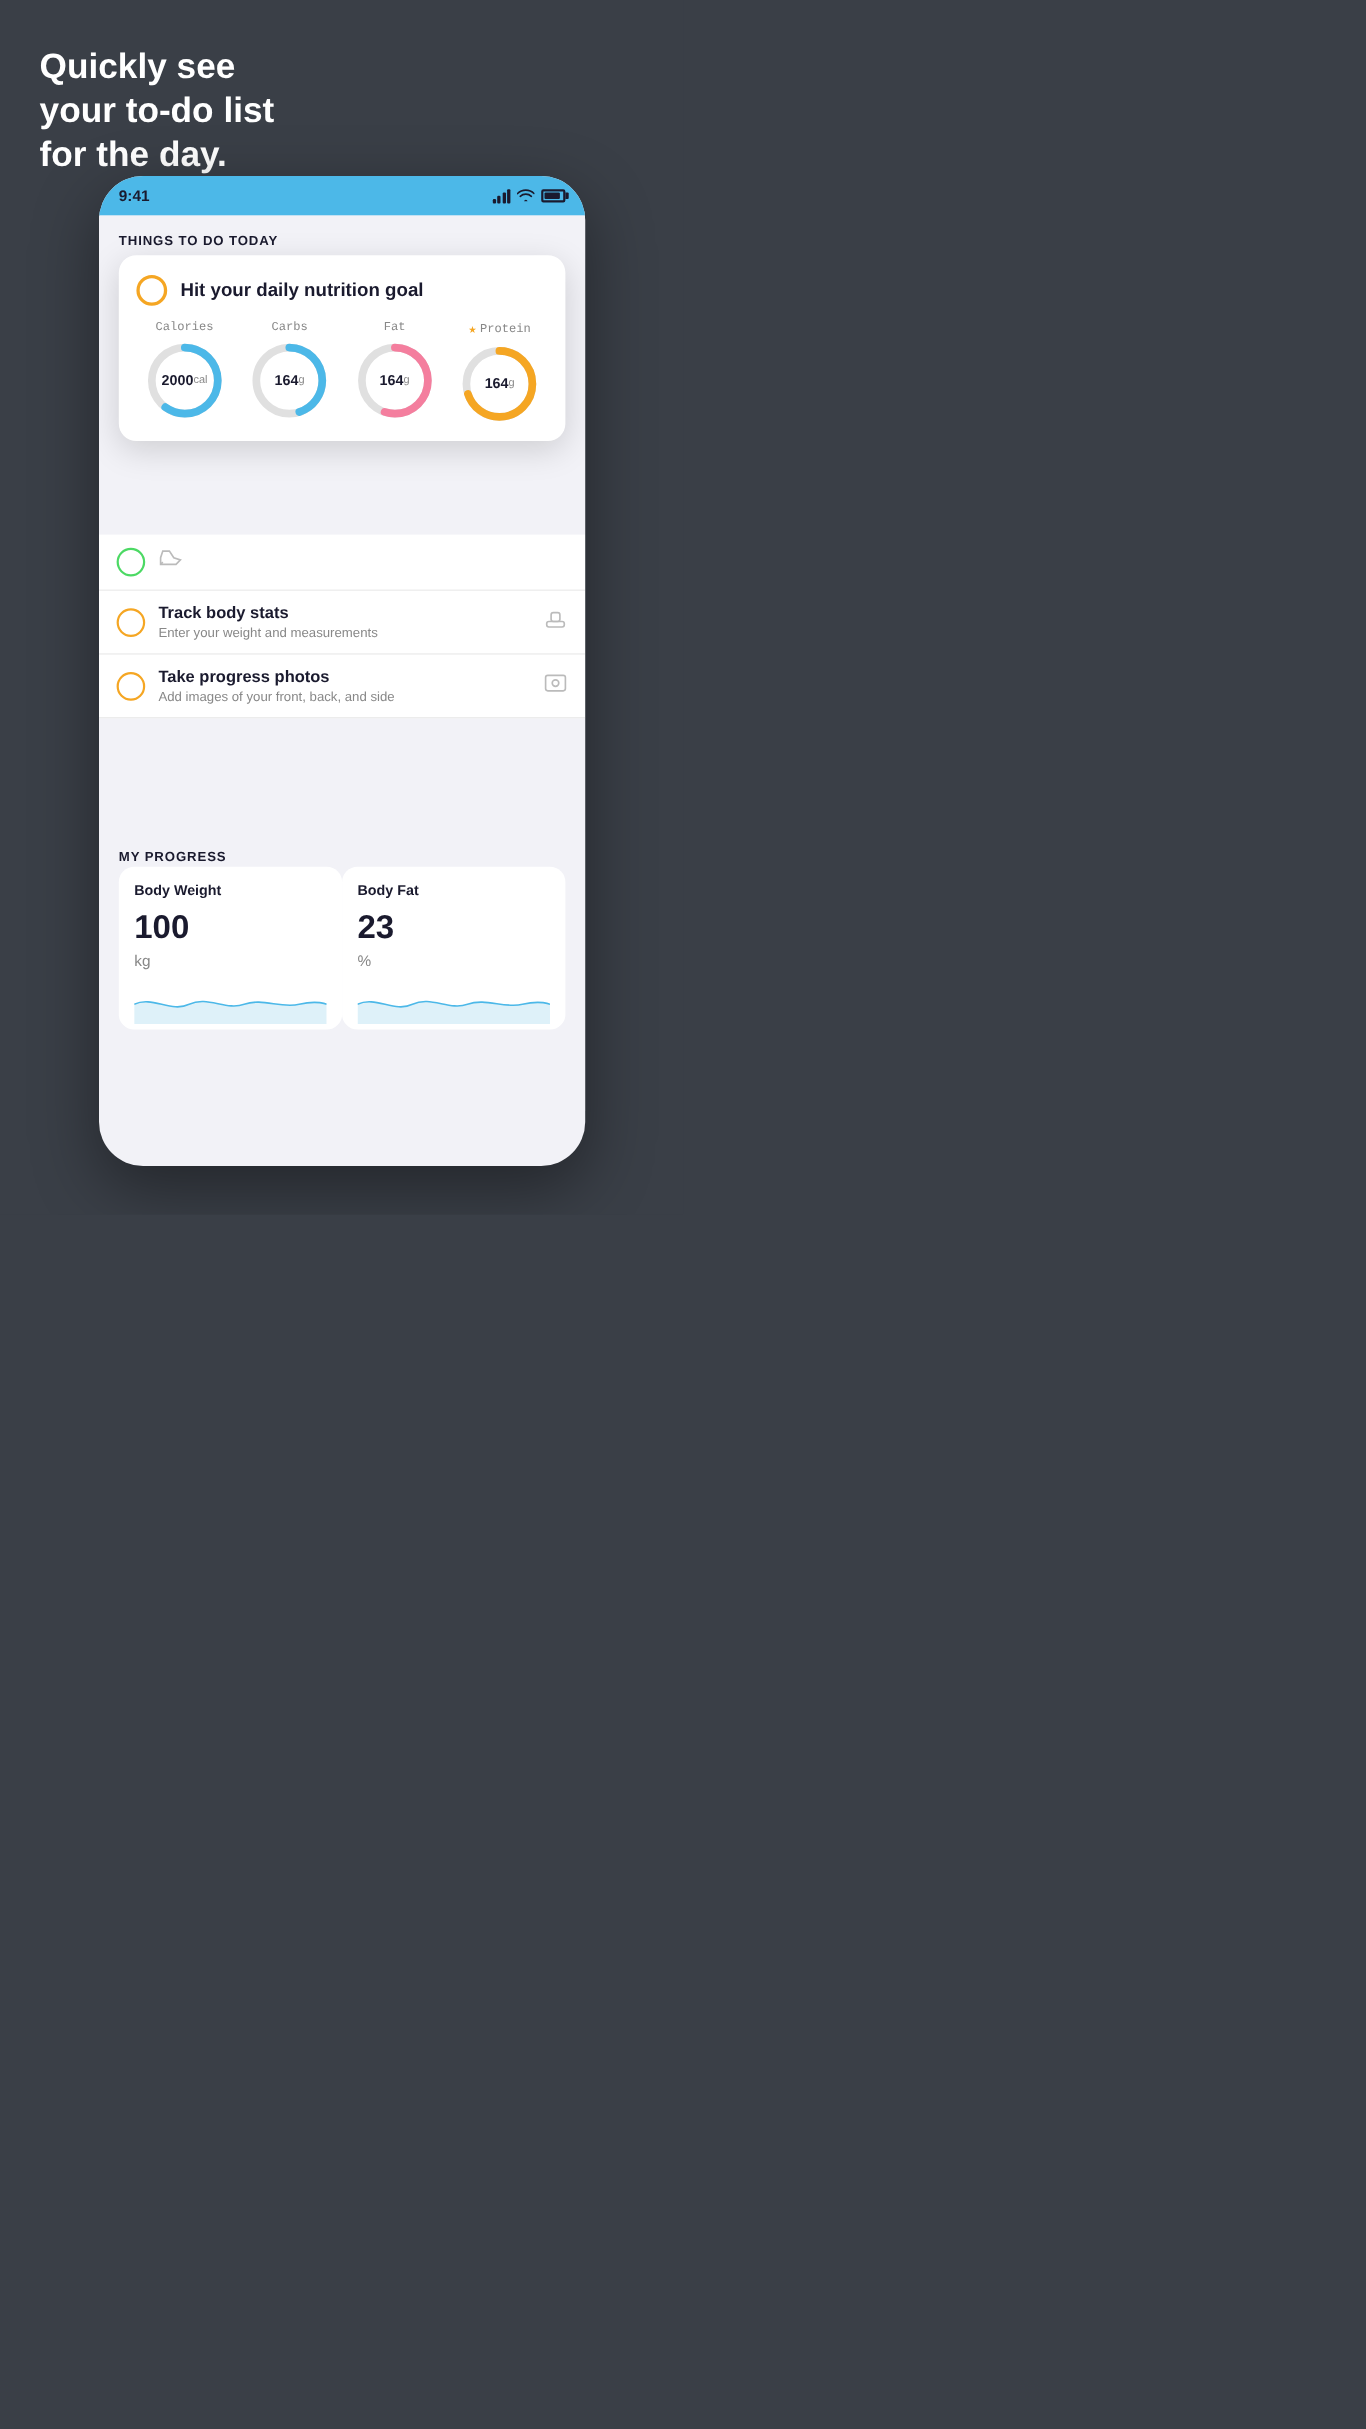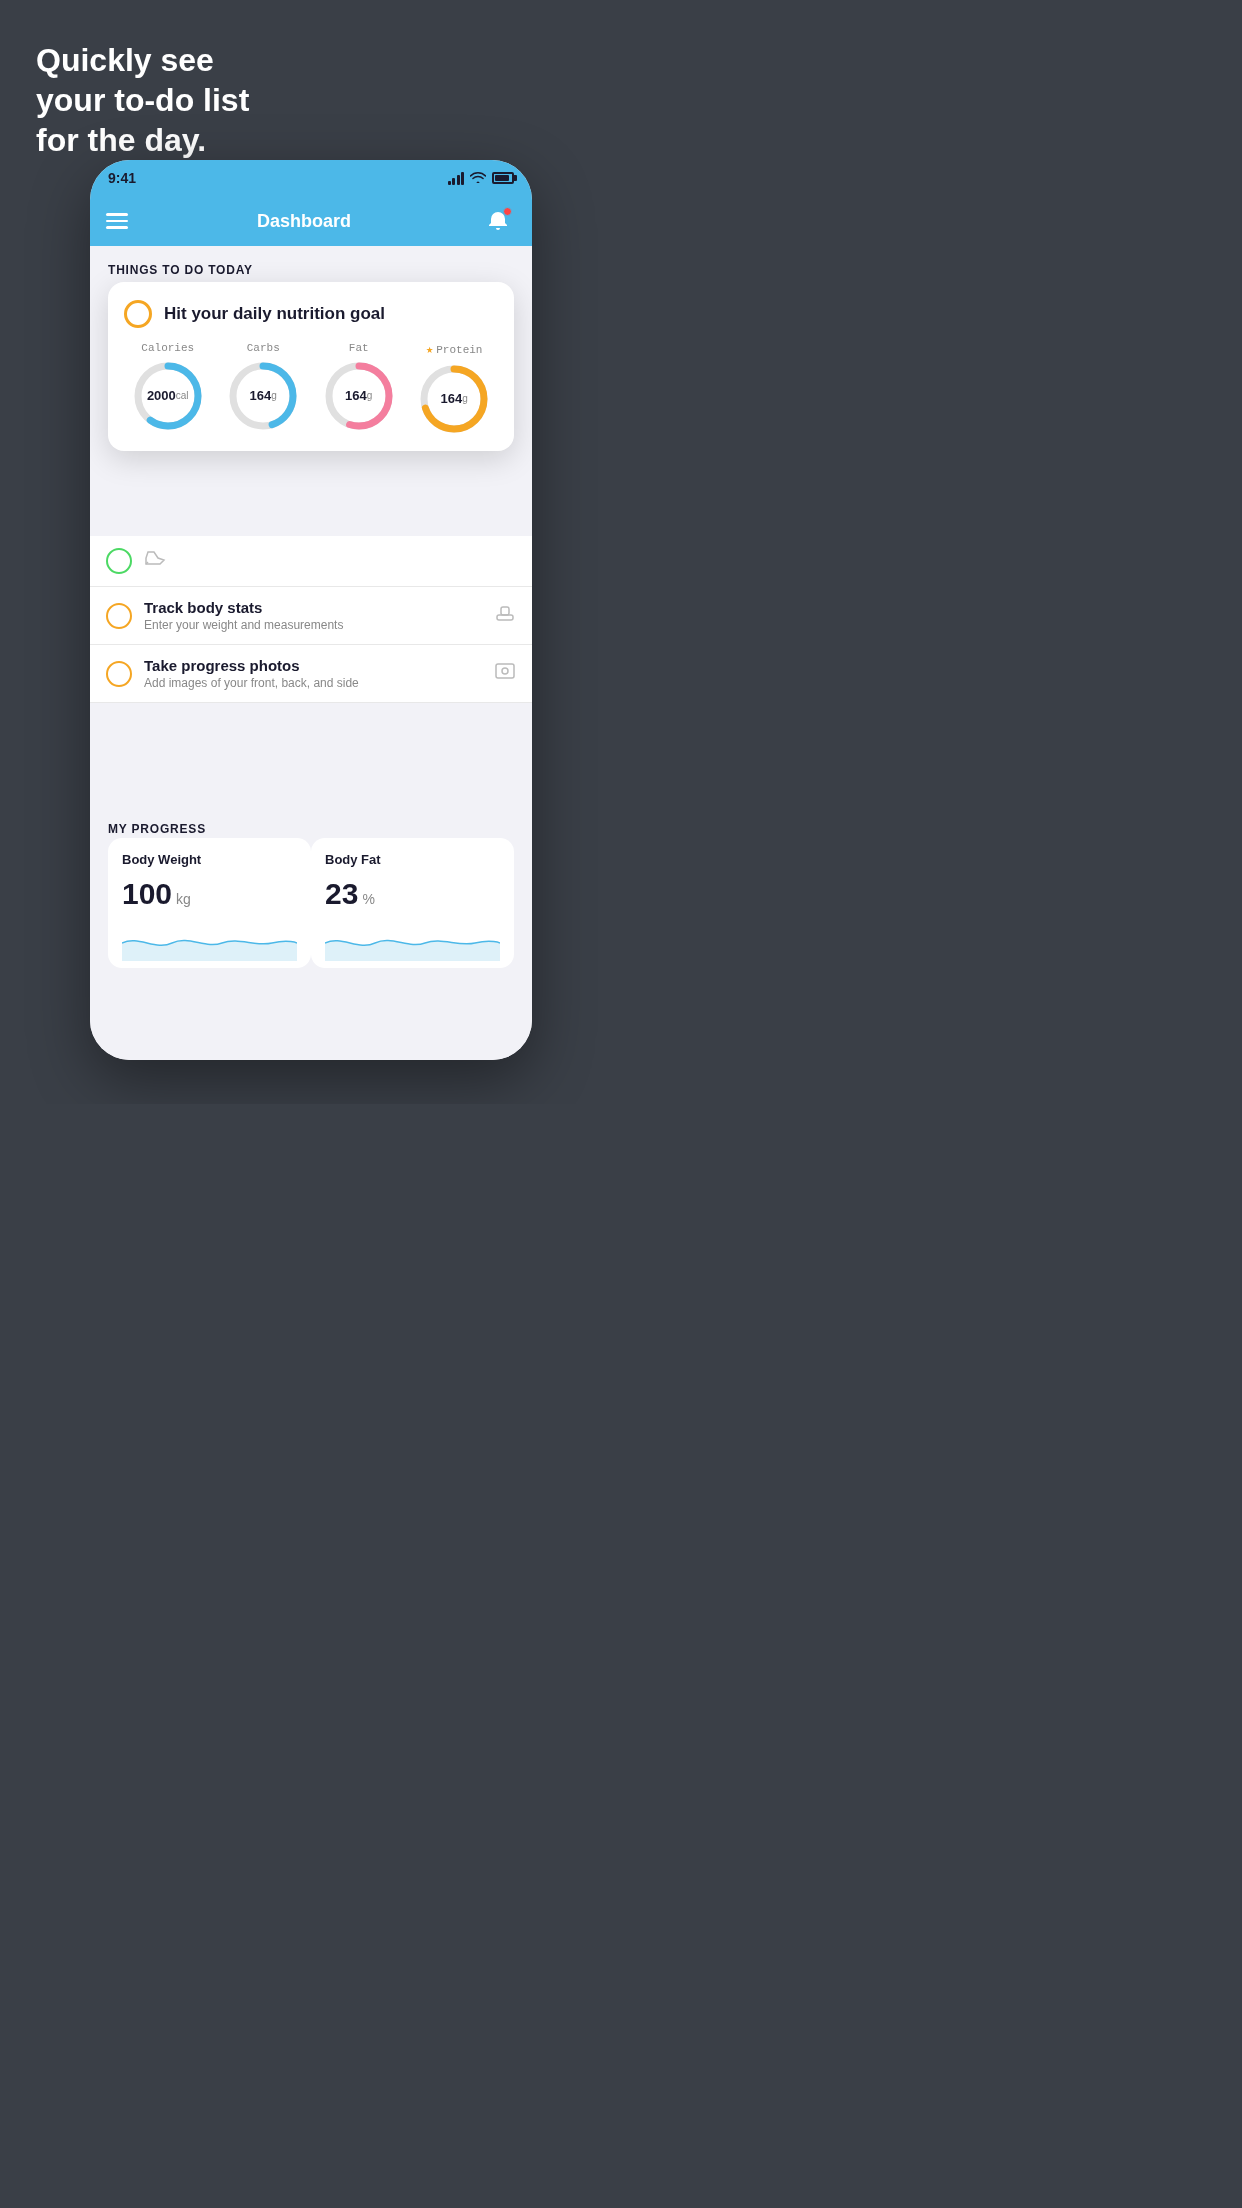--- a/index.html
+++ b/index.html
@@ -360,20 +360,21 @@
       font-weight: 600;
       color: #1a1a2e;
       margin-bottom: 10px;
     }
 
     .progress-value-row {
       display: flex;
       align-items: baseline;
       gap: 4px;
       margin-bottom: 10px;
+      flex-direction: column;
     }
 
     .progress-value {
       font-size: 30px;
       font-weight: 800;
       color: #1a1a2e;
     }
 
     .progress-unit {
       font-size: 14px;
@@ -416,35 +417,20 @@
           <path d="M2.93 7.43a7.5 7.5 0 0110.14 0" stroke="#1a1a2e" stroke-width="1.5" stroke-linecap="round"></path>
           <path d="M0.5 4.93A10.5 10.5 0 0115.5 4.93" stroke="#1a1a2e" stroke-width="1.5" stroke-linecap="round"></path>
         </svg>
       </span>
       <div class="battery-icon">
         <div class="battery-fill"></div>
       </div>
     </div>
   </div>
 
-  <div class="nav-bar">
-    <div class="hamburger">
-      <span></span>
-        <span></span>
-        <span></span>
-    </div>
-    <span class="nav-title">Dashboard</span>
-    <div class="bell-btn">
-      <svg width="22" height="22" viewBox="0 0 22 22" fill="none">
-        <path d="M11 2a7 7 0 00-7 7v4l-2 2v1h18v-1l-2-2V9a7 7 0 00-7-7z" fill="white"></path>
-        <path d="M9 18a2 2 0 004 0" fill="white"></path>
-      </svg>
-      <div class="bell-dot"></div>
-    </div>
-  </div>
 
   <div class="phone-content">
 
     <div class="section-header">
       <span class="section-title">THINGS TO DO TODAY</span>
     </div>
 
     <div class="floating-card">
       <div class="card-title-row">
         <div class="circle-checkbox"></div>

